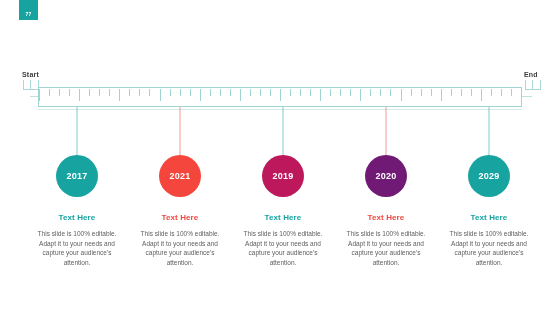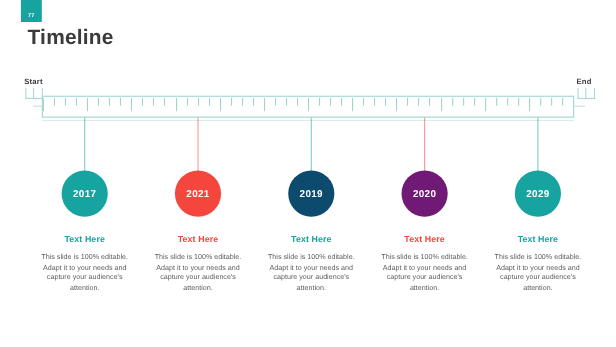--- a/index.html
+++ b/index.html
@@ -191,21 +191,20 @@
     color: #5d5d5d;
   }
 </style>
 </head>
 <body>
 
 <div class="slide">
 
   <div class="page-chip">77</div>
 
-  <div class="page-title">Timeline</div>
 
   <div class="endcap-label start">Start</div>
   <div class="endcap-bracket start"></div>
   <div class="endcap-stem start"></div>
 
   <div class="endcap-label end">End</div>
   <div class="endcap-bracket end"></div>
   <div class="endcap-stem end"></div>
 
   <div class="ruler-shoulder left"></div>
@@ -275,21 +274,21 @@
         <div class="col-body">This slide is 100% editable. Adapt it to your needs and capture your audience's attention.</div>
       </div>
       <div class="col" style="left: 127px;">
         <div class="stem" style="background: rgb(244, 70, 60); opacity: 0.55;"></div>
         <div class="dot" style="background: rgb(244, 70, 60);">2021</div>
         <div class="col-heading" style="color: rgb(244, 70, 60);">Text Here</div>
         <div class="col-body">This slide is 100% editable. Adapt it to your needs and capture your audience's attention.</div>
       </div>
       <div class="col" style="left: 230px;">
         <div class="stem" style="background: rgb(23, 163, 160); opacity: 0.55;"></div>
-        <div class="dot" style="background: #0c4a6e;">2019</div>
+        <div class="dot" style="background: #be185d;">2019</div>
         <div class="col-heading" style="color: rgb(23, 163, 160);">Text Here</div>
         <div class="col-body">This slide is 100% editable. Adapt it to your needs and capture your audience's attention.</div>
       </div>
       <div class="col" style="left: 333px;">
         <div class="stem" style="background: rgb(244, 70, 60); opacity: 0.55;"></div>
         <div class="dot" style="background: #701a75;">2020</div>
         <div class="col-heading" style="color: rgb(244, 70, 60);">Text Here</div>
         <div class="col-body">This slide is 100% editable. Adapt it to your needs and capture your audience's attention.</div>
       </div>
       <div class="col" style="left: 436px;">

